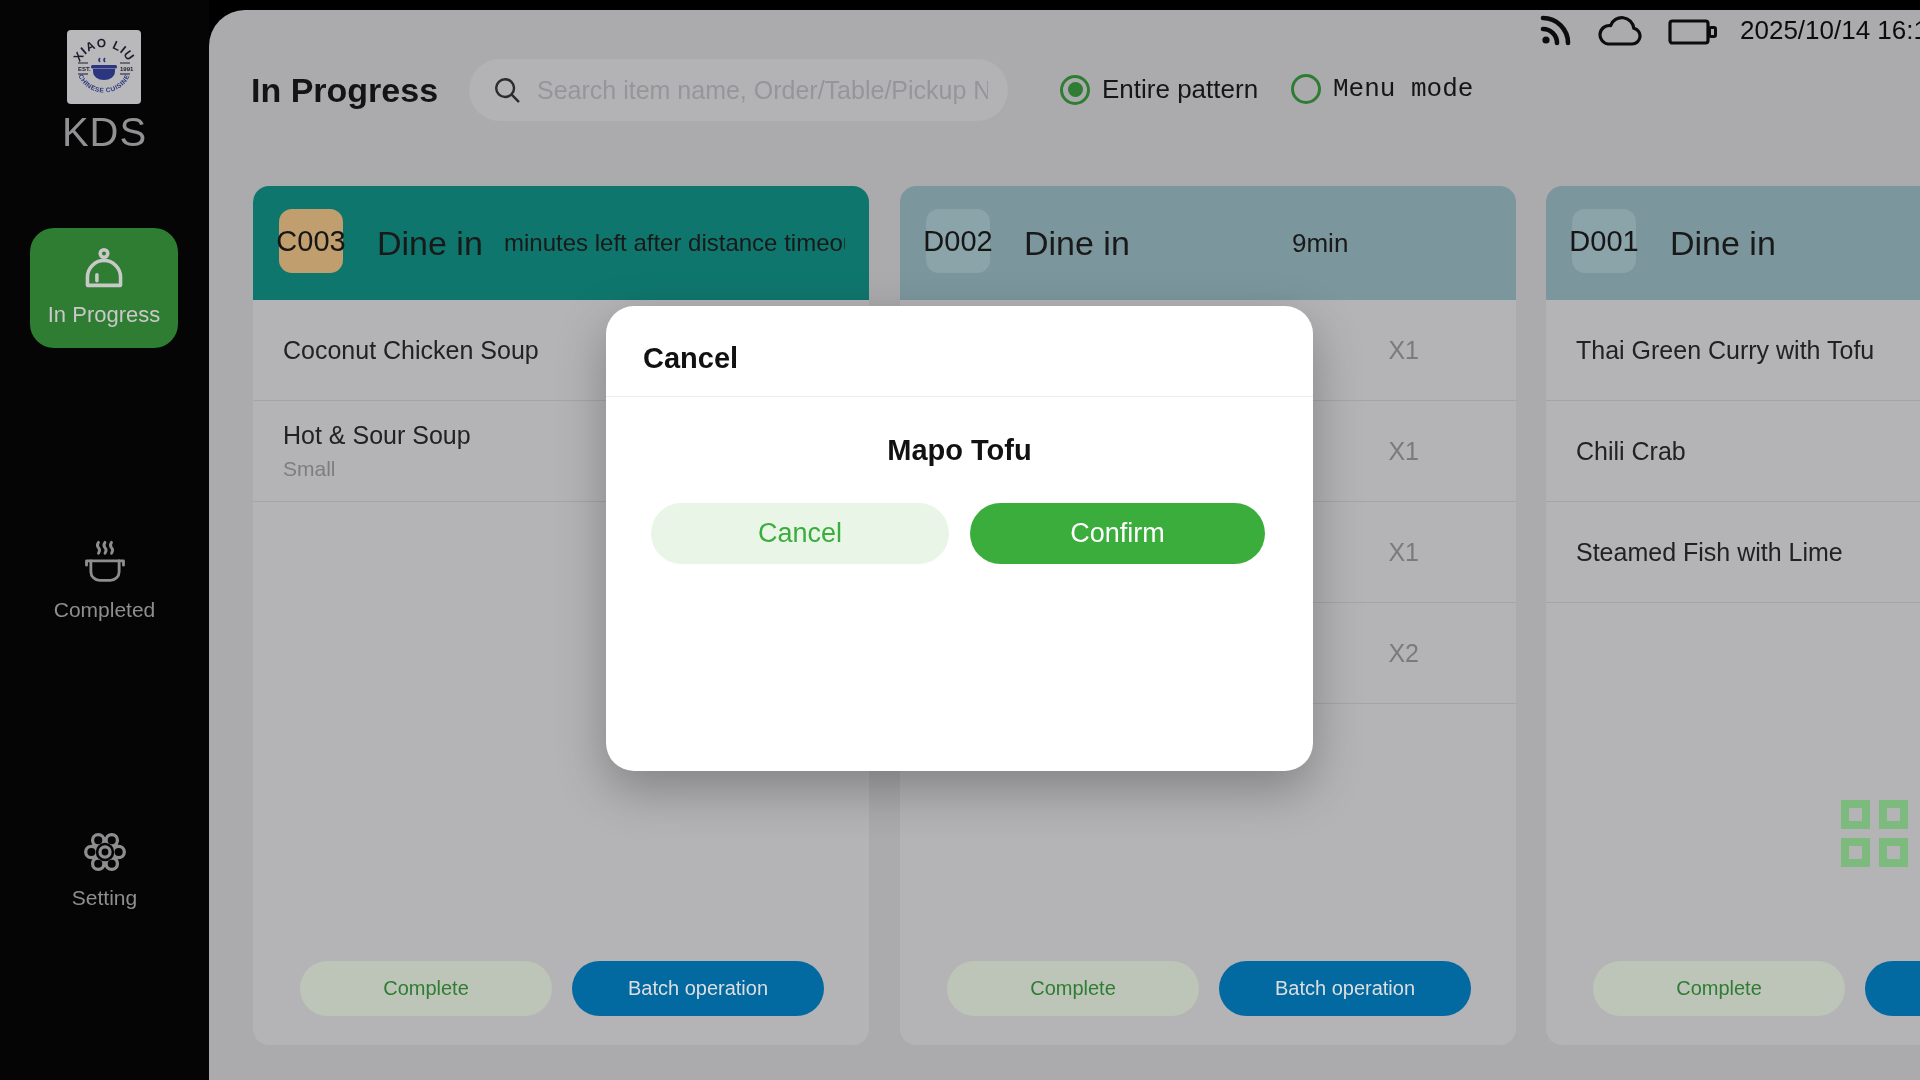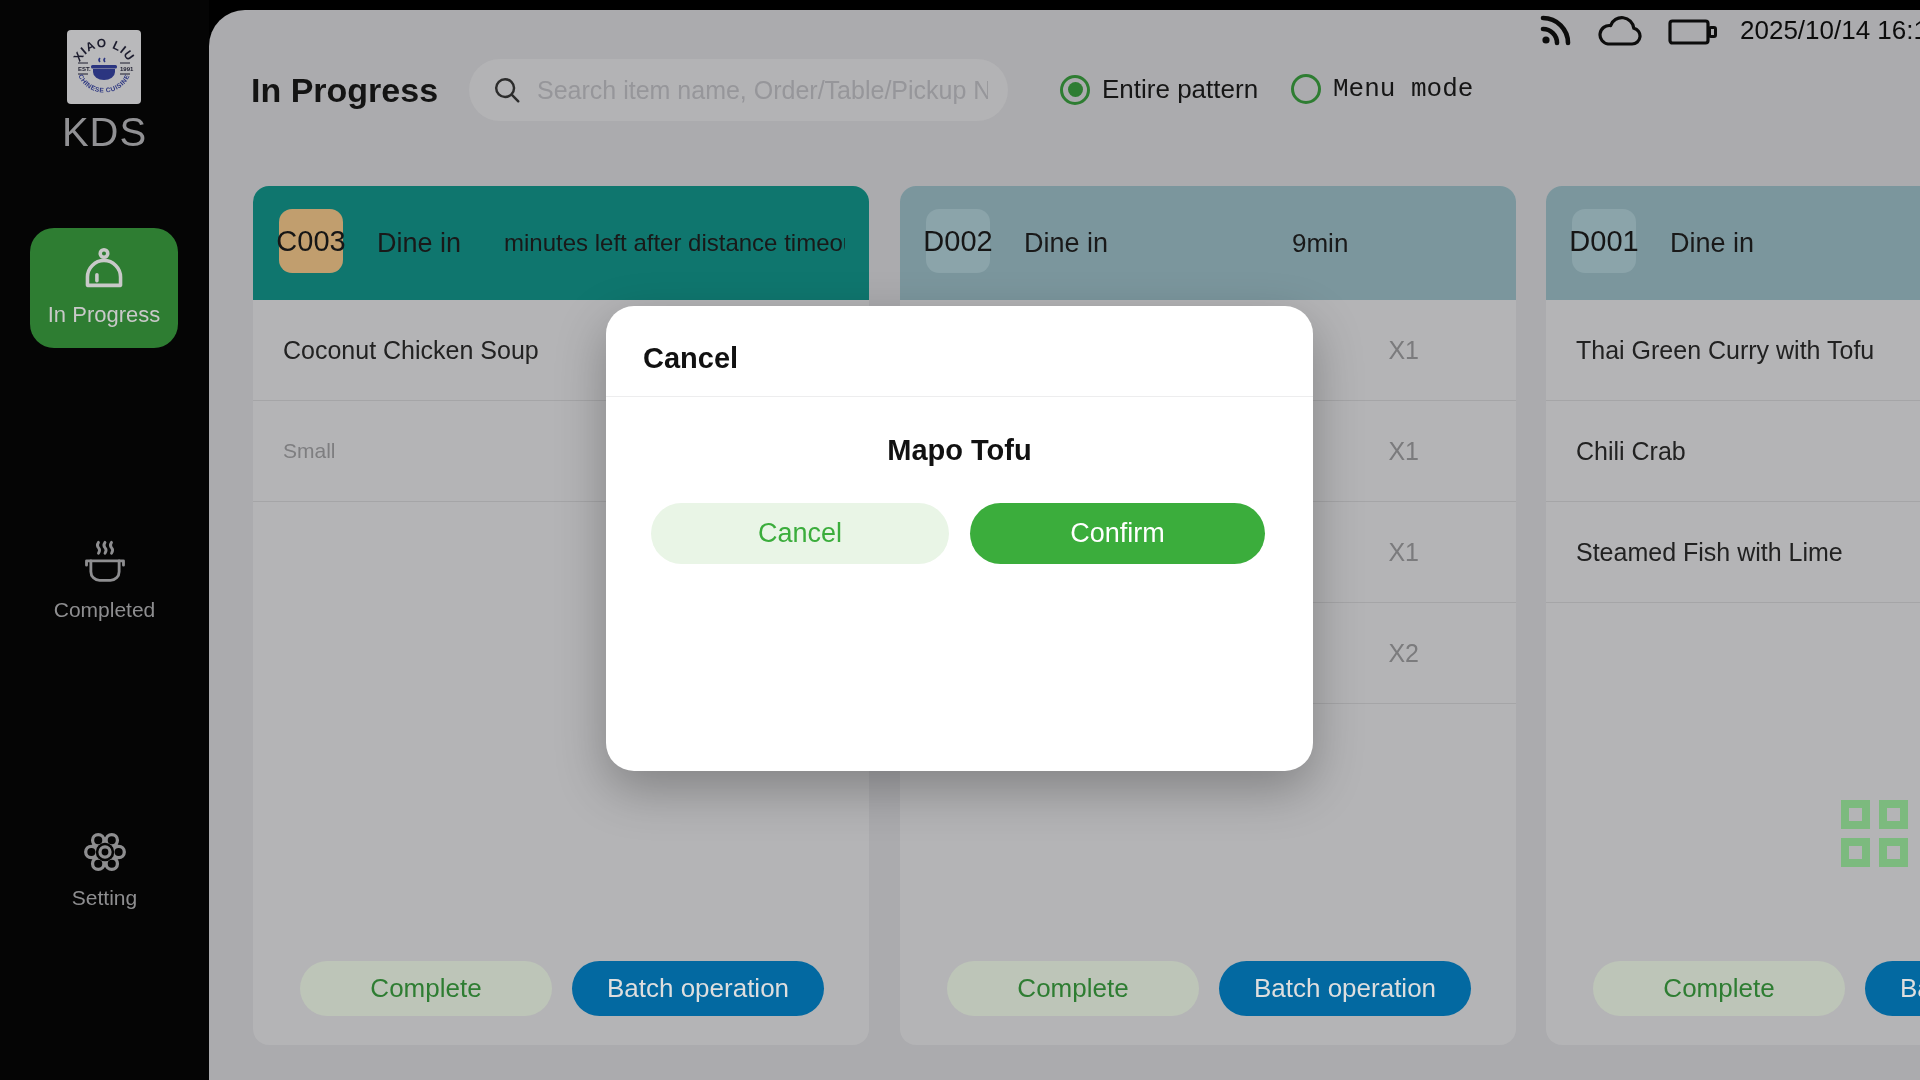--- a/index.html
+++ b/index.html
@@ -49,32 +49,32 @@
           border-radius:16px; overflow:hidden; }
   .card-header { position:relative; height:114px; }
   .card-header.tan   { background:#0f766e; }
   .card-header.slate { background:#7b969d; }
   .order-badge { position:absolute; left:26px; top:23px; width:64px; height:64px;
                  border-radius:13px; display:flex; align-items:center; justify-content:center;
                  font-size:29px; color:#161616; }
   .tan .order-badge   { background:#c19e6e; }
   .slate .order-badge { background:#8ba4aa; }
   .order-type { position:absolute; left:124px; top:0; height:114px; display:flex; align-items:center;
-                font-size:27px; color:#191919; }
+                font-size:34px; color:#191919; }
   .timer-text { position:absolute; left:251px; right:24px; top:0; height:114px; display:flex; align-items:center;
                 font-size:24px; color:#191919; white-space:nowrap; overflow:hidden; }
   .timer-min  { position:absolute; left:392px; top:0; height:114px; display:flex; align-items:center;
                 font-size:26px; color:#191919; }
   .row { height:101px; border-bottom:1px solid #a5a5a7; display:flex; align-items:center; }
   .row .name-wrap { padding-left:30px; flex:1; display:flex; flex-direction:column; justify-content:center; gap:7px; }
   .item-name { font-size:25px; color:#222; }
   .item-note { font-size:21px; color:#7e7e80; }
   .qty { margin-left:auto; padding-right:97px; font-size:25px; color:#7b7b7d; }
   .card-footer { position:absolute; left:47px; bottom:29px; display:flex; gap:20px; }
-  .btn { width:252px; height:55px; border:none; border-radius:28px; font-size:26px;
+  .btn { width:252px; height:55px; border:none; border-radius:28px; font-size:20px;
          font-family:inherit; cursor:pointer; }
   .btn.complete { background:#bdc5b8; color:#2e7d32; }
   .btn.batch    { background:#0369a1; color:#dedede; }
 
   
   .grid-btn { position:absolute; left:1841px; top:800px; width:68px; height:68px;
               display:grid; grid-template-columns:29px 29px; grid-template-rows:29px 29px;
               gap:9px; cursor:pointer; }
   .grid-btn span { border:8px solid #7cba7e; background:transparent; }
 
@@ -218,20 +218,21 @@
       <div class="timer-text">minutes left after distance timeout</div>
     </div>
     <div class="row">
       <div class="name-wrap">
         <span class="item-name">Coconut Chicken Soup</span>
       </div>
       <span class="qty"></span>
     </div>
     <div class="row">
       <div class="name-wrap">
+        <span class="item-name">Hot &amp; Sour Soup</span>
         <span class="item-note">Small</span>
       </div>
       <span class="qty"></span>
     </div>
     <div class="card-footer">
       <button class="btn complete">Complete</button>
       <button class="btn batch">Batch operation</button>
     </div>
   </div>
 

